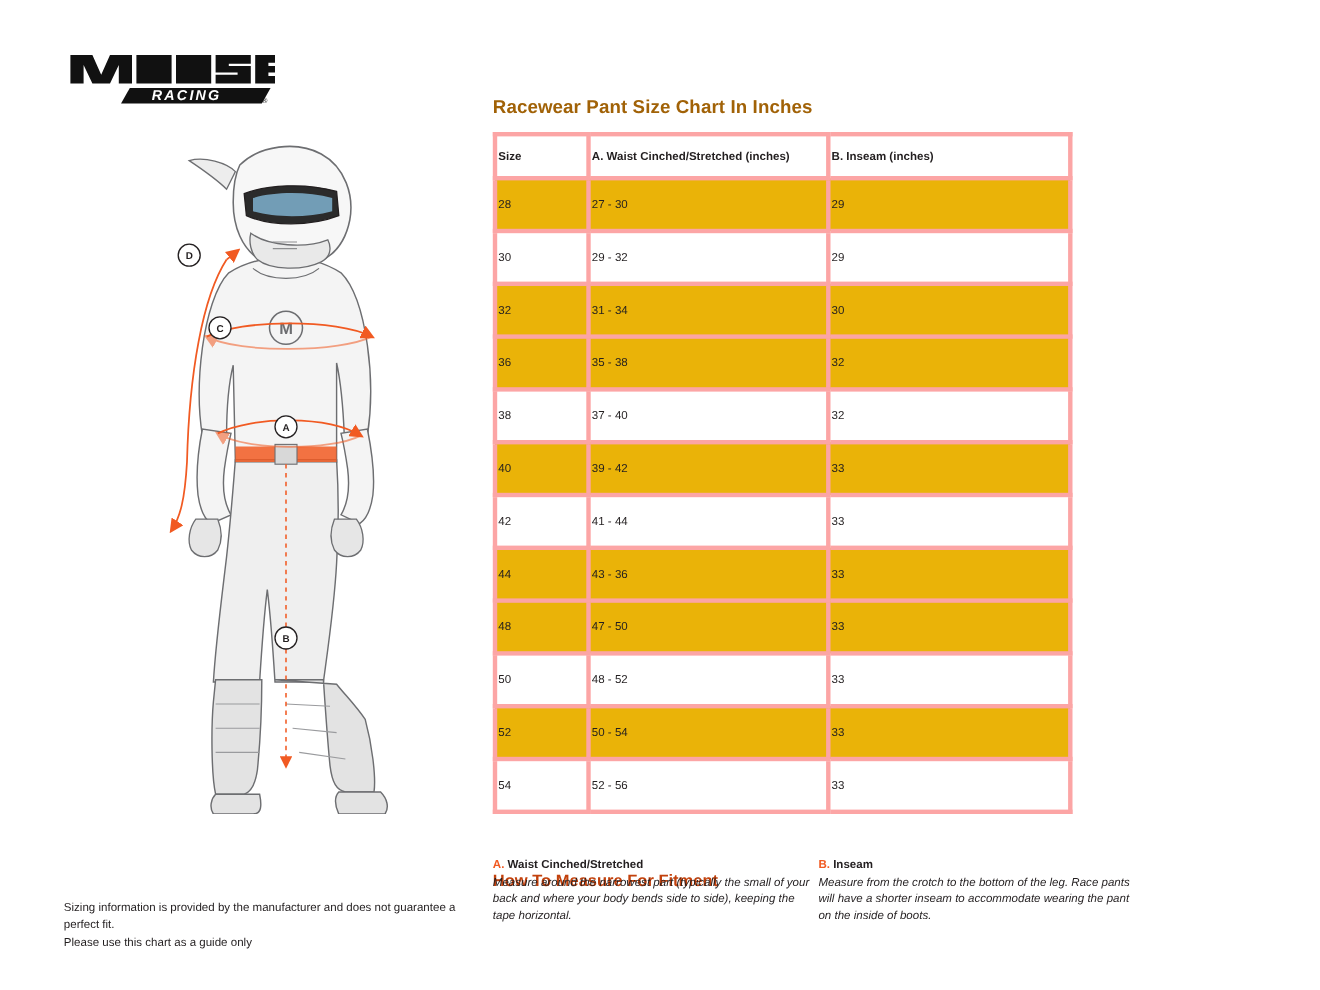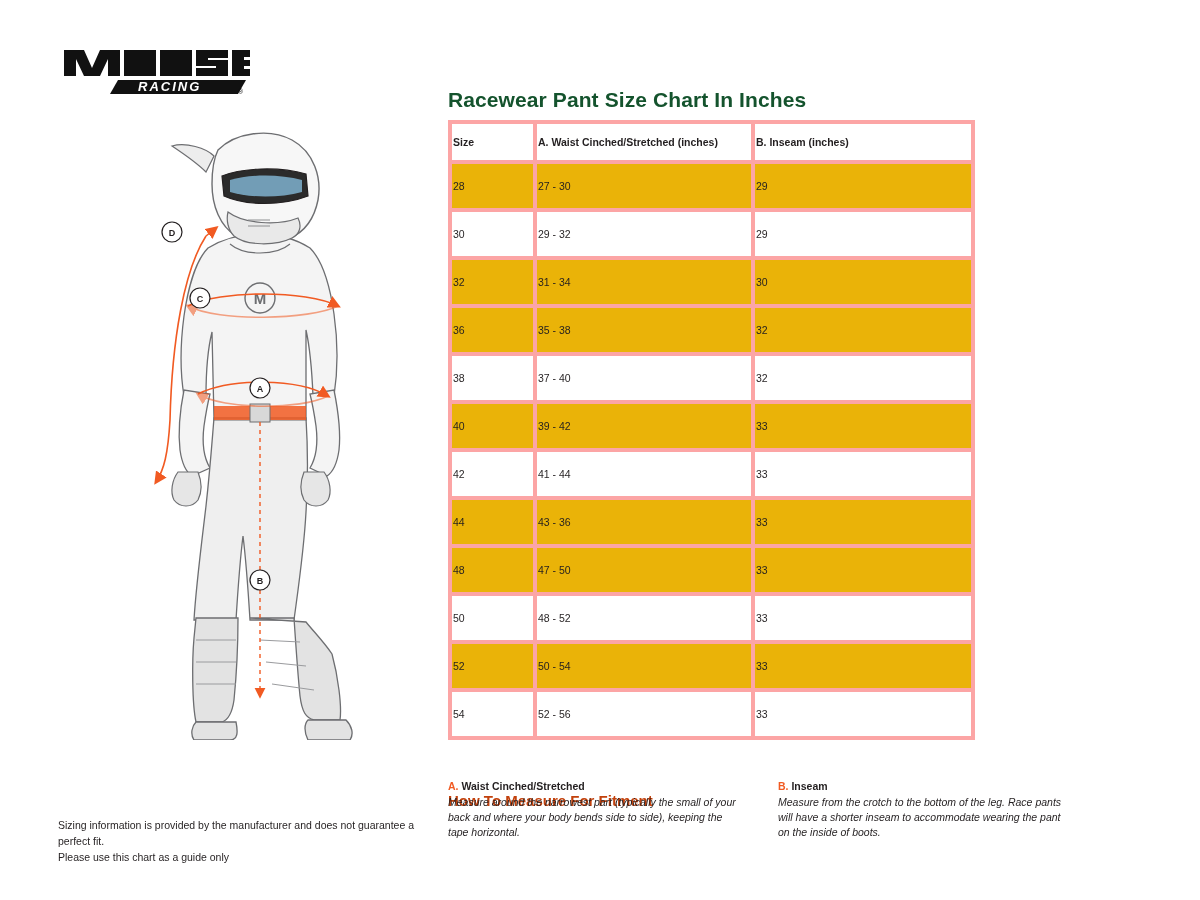--- a/index.html
+++ b/index.html
@@ -55,24 +55,24 @@
     width: 360px;
     font-size: 10.5px;
     line-height: 1.5;
     color: #231f20;
   }
 
   .chart-title {
     position: absolute;
     left: 448px;
     top: 88px;
-    font-size: 21px;
+    font-size: 17px;
     font-weight: bold;
     letter-spacing: 0.1px;
-    color: #14532d;
+    color: #a16207;
   }
 
   table.size-chart {
     position: absolute;
     left: 448px;
     top: 120px;
     width: 523px;
     border-collapse: collapse;
     table-layout: fixed;
   }
@@ -107,21 +107,20 @@
     color: #c2410c;
     margin-top: 39px;
   }
 
   .howto-cols {
     position: absolute;
     left: 448px;
     top: 780px;
     width: 630px;
     display: flex;
-    gap: 34px;
   }
   .howto-col { width: 296px; }
   .howto-head {
     font-size: 10.5px;
     font-weight: bold;
     margin-bottom: 3px;
     color: #231f20;
   }
   .howto-head .letter {
     color: #f15a22;

